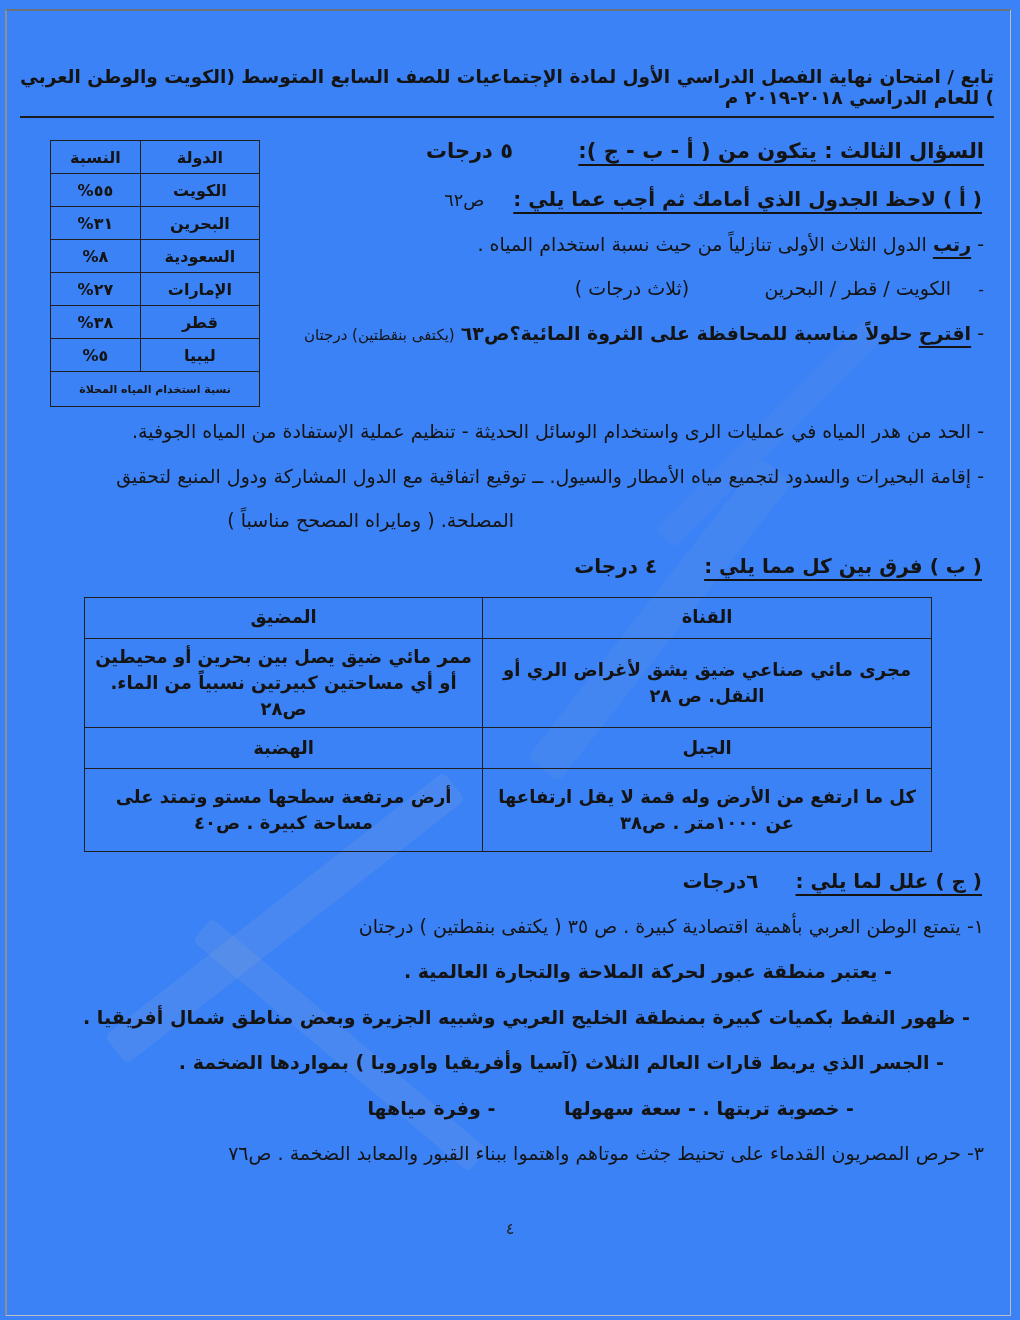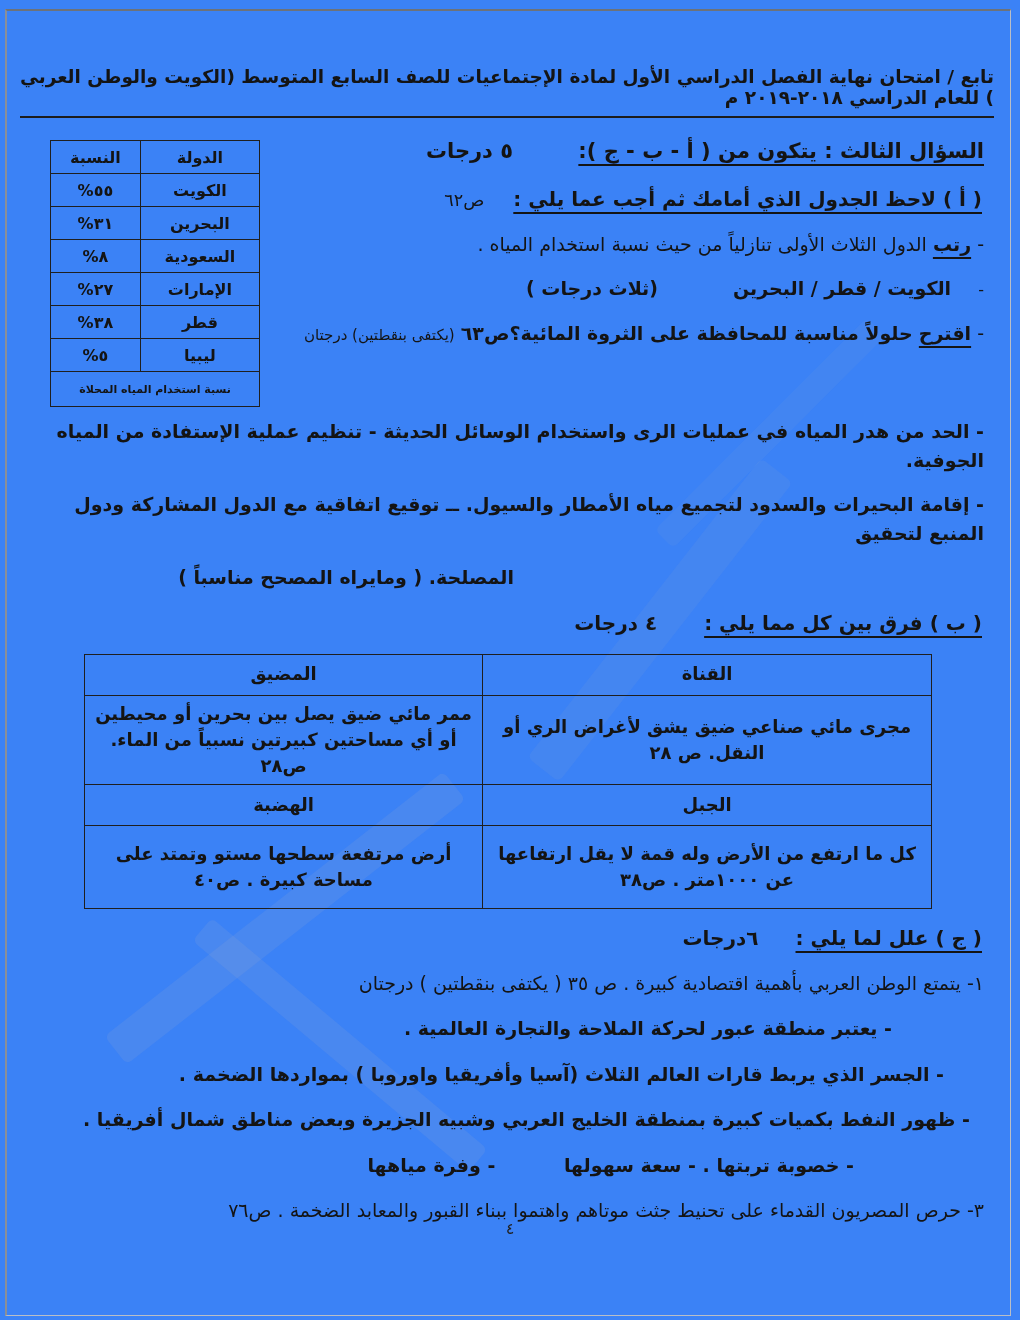--- a/index.html
+++ b/index.html
@@ -38,21 +38,21 @@
   .q-title{font-size:21px;font-weight:bold;margin-top:6px;}
   .ul{text-decoration:underline;text-underline-offset:6px;text-decoration-thickness:2px;}
   .marks{font-weight:bold;}
   .m-gap-lg{margin-right:58px;}
   .m-gap-md{margin-right:40px;}
   .m-gap-sm{margin-right:22px;margin-top:43px;}
   .part-head{font-size:20px;font-weight:bold;margin:2px 2px 16px 0;}
   .stem{font-size:19px;}
   .page-ref{font-weight:normal;font-size:17.5px;}
   .note{font-size:15px;font-weight:normal;}
-  .bold-ans{font-weight:bold;font-size:19px;}
+  .bold-ans{font-weight:normal;font-size:19px;}
   .solutions{clear:both;padding-top:6px;}
   .sol-cont{margin-right:470px;white-space:nowrap;}
 
   .diff-table{margin:14px 52px 6px 48px;width:calc(100% - 100px);font-size:18px;text-align:center;}
   .diff-table td{border:1.6px solid #1f1f1f;padding:5px 10px;line-height:1.45;}
   .diff-table .hd{height:30px;font-weight:bold;font-size:18px;text-align:center;}
   .diff-table .def{font-weight:bold;height:72px;}
 
   .c-item{font-size:19px;margin:0 0 17px 0;line-height:1.5;}
   .c-ans{font-weight:bold;}
@@ -179,22 +179,22 @@
       </tbody>
     </table>
 
     <div class="line part-head" style="margin-top:14px">
       <span class="ul">( ج ) علل لما يلي :</span>
       <span class="marks" style="margin-right:30px">٦درجات</span>
     </div>
 
     <div class="c-item">١- يتمتع الوطن العربي بأهمية اقتصادية كبيرة . ص ٣٥ ( يكتفى بنقطتين ) درجتان</div>
     <div class="c-item c-ans ind-1">- يعتبر منطقة عبور لحركة الملاحة والتجارة العالمية .</div>
+    <div class="c-item c-ans" style="margin-right:14px">- ظهور النفط بكميات كبيرة بمنطقة الخليج العربي وشبيه الجزيرة وبعض مناطق شمال أفريقيا .</div>
     <div class="c-item c-ans" style="margin-right:40px">- الجسر الذي يربط قارات العالم الثلاث (آسيا وأفريقيا واوروبا ) بمواردها الضخمة .</div>
-    <div class="c-item c-ans" style="margin-right:14px">- ظهور النفط بكميات كبيرة بمنطقة الخليج العربي وشبيه الجزيرة وبعض مناطق شمال أفريقيا .</div>
 
     <div class="c-item c-ans ind-2">
       <span>- خصوبة تربتها .</span>
       <span class="spaced">- سعة سهولها</span>
       <span class="spaced">- وفرة مياهها</span>
     </div>
 
     <div class="c-item">٣- حرص المصريون القدماء على تحنيط جثث موتاهم واهتموا ببناء القبور والمعابد الضخمة . ص٧٦</div>
 
   </div>

